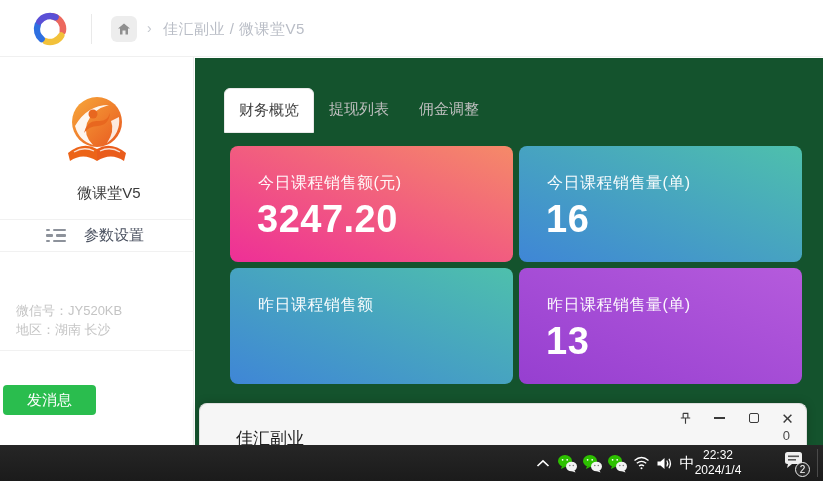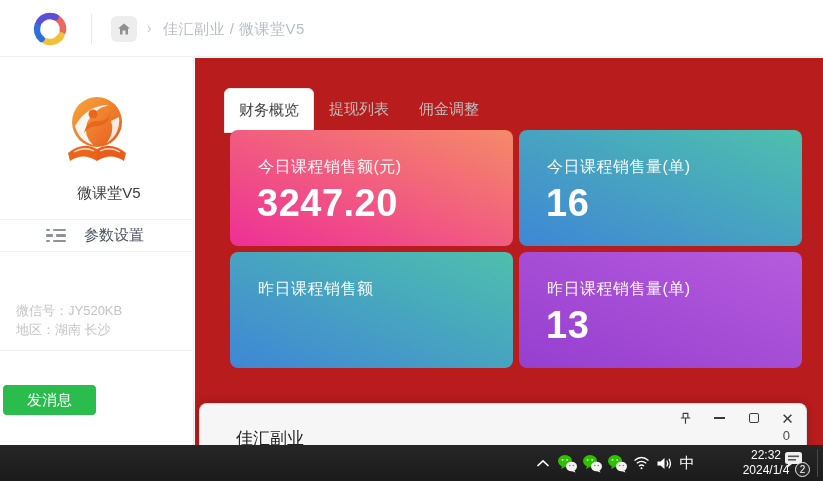--- a/index.html
+++ b/index.html
@@ -25,25 +25,25 @@
   .menu-icon .l { width:13px; height:2.5px; background:#8d929b; border-radius:1px; }
   .menu-label { font-size:15px; color:#4a5160; }
   .user-name-row { position:absolute; left:14px; top:217px; display:flex; align-items:center; gap:6px; }
   .user-name { font-size:15px; color:#2f2f2f; }
   .user-meta1 { position:absolute; left:16px; top:245px; font-size:13px; color:#c4c4c4; }
   .user-meta2 { position:absolute; left:16px; top:264px; font-size:13px; color:#c4c4c4; }
   .user-divider { position:absolute; left:0; top:293px; width:194px; height:1px; background:#f1f1f1; }
   .send-btn { position:absolute; left:3px; top:328px; width:93px; height:30px; background:#2abd4e; border:none; border-radius:4px; color:#fff; font-size:15px; font-family:inherit; cursor:pointer; }
 
   
-  .main { position:absolute; left:195px; top:58px; width:628px; height:387px; background:#b91c1c; }
+  .main { position:absolute; left:195px; top:58px; width:628px; height:387px; background:#14532d; }
   .tabs { position:absolute; left:29px; top:30px; display:flex; align-items:flex-start; }
   .tab { font-size:15px; color:#bfbfbf; padding:12px 15px; cursor:pointer; }
   .tab.active { color:#3f3f3f; background:#fff; border:1px solid #e9e9e9; border-radius:6px 6px 0 0; padding:12px 14px; }
-  .cards { position:absolute; left:35px; top:72px; width:591px; display:grid; grid-template-columns:283px 283px; grid-template-rows:116px 116px; column-gap:25px; row-gap:20px;gap:6px; }
+  .cards { position:absolute; left:35px; top:88px; width:591px; display:grid; grid-template-columns:283px 283px; grid-template-rows:116px 116px; column-gap:25px; row-gap:20px;gap:6px; }
   .card { border-radius:8px; position:relative; color:#fff; cursor:default; }
   .card-pink   { background:linear-gradient(to top right,#ee2f97,#f58a68); }
   .card-blue   { background:linear-gradient(to top right,#3f86d6,#4ec0ac); }
   .card-purple { background:linear-gradient(to top right,#963fd0,#b55bdc); }
   .card-label { position:absolute; left:28px; top:27px; font-size:16px; color:rgba(255,255,255,.95); letter-spacing:.5px; }
   .card-value { position:absolute; left:27px; top:52px; font-size:38px; font-weight:600; letter-spacing:.5px; }
 
   
   .overlay { position:absolute; left:199px; top:403px; width:608px; height:42px; background:#f6f6f6; border:1px solid #dedede; border-bottom:none; border-radius:8px 8px 0 0; box-shadow:0 0 10px rgba(0,0,0,.22); z-index:3; }
   .overlay-title { position:absolute; left:36px; top:23px; font-size:17px; font-weight:500; color:#1f1f1f; }
@@ -57,21 +57,21 @@
   
   .taskbar { position:absolute; left:0; top:445px; width:823px; height:36px; background:linear-gradient(#262626,#1b1b1b); z-index:4; }
   .tb { position:absolute; display:flex; align-items:center; justify-content:center; color:#fff; cursor:pointer; }
   .tb-chevron { left:533px; top:8px; width:20px; height:20px; }
   .tb-wc1 { left:556px; top:7px; width:22px; height:22px; }
   .tb-wc2 { left:581px; top:7px; width:22px; height:22px; }
   .tb-wc3 { left:606px; top:7px; width:22px; height:22px; }
   .tb-wifi { left:631px; top:8px; width:20px; height:20px; }
   .tb-vol { left:653px; top:8px; width:22px; height:20px; }
   .tb-ime { left:677px; top:7px; width:20px; height:22px; font-size:15px; }
-  .tb-clock { left:736px; top:3px; width:60px; height:30px; flex-direction:column; font-size:12px; line-height:15px; text-align:center; }
+  .tb-clock { left:688px; top:3px; width:60px; height:30px; flex-direction:column; font-size:12px; line-height:15px; text-align:center; }
   .tb-notif { left:780px; top:4px; width:32px; height:28px; }
   .tb-edge { position:absolute; right:5px; top:4px; width:1px; height:28px; background:#4a4a4a; }
   .badge-wrap { position:relative; width:26px; height:26px; }
   .badge-count { position:absolute; right:-1px; bottom:-1px; width:15px; height:15px; border:1.3px solid #efefef; background:#2a2a2a; color:#fff; border-radius:50%; font-size:10px; display:flex; align-items:center; justify-content:center; }
 </style>
 </head>
 <body>
 
 <div class="header">
   <svg class="logo-swirl" width="44" height="44" viewBox="0 0 44 44" fill="none">

